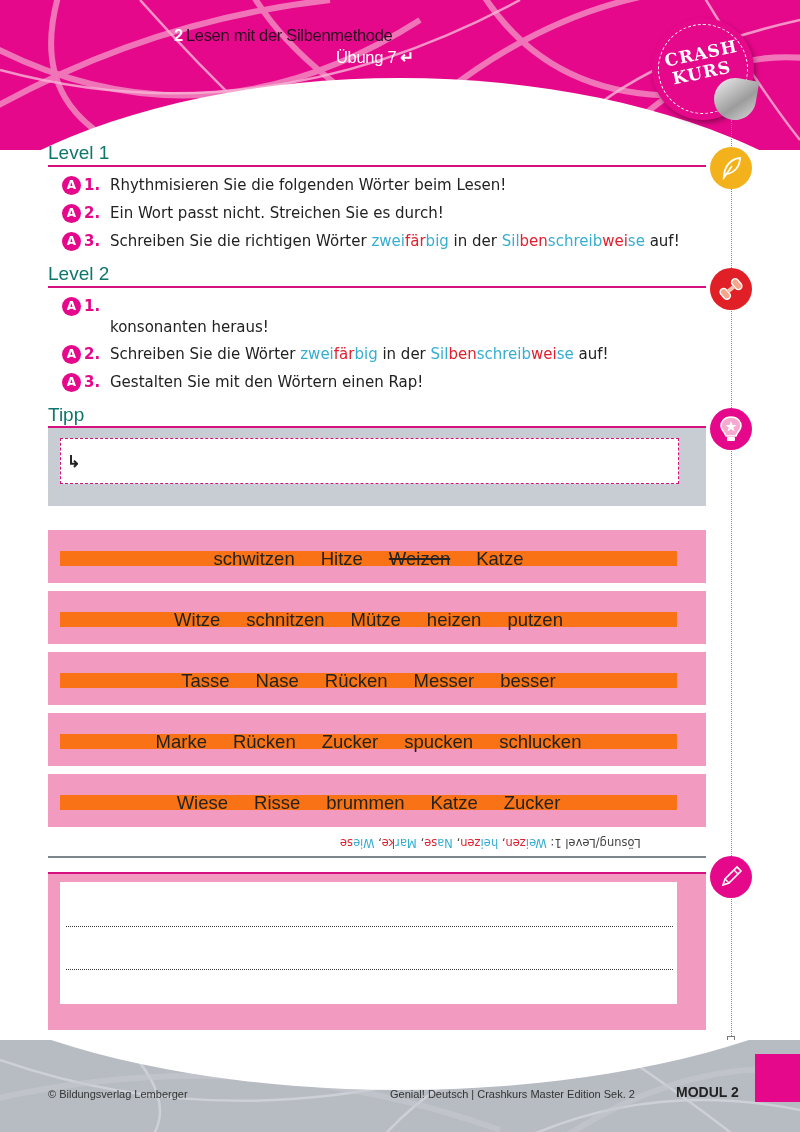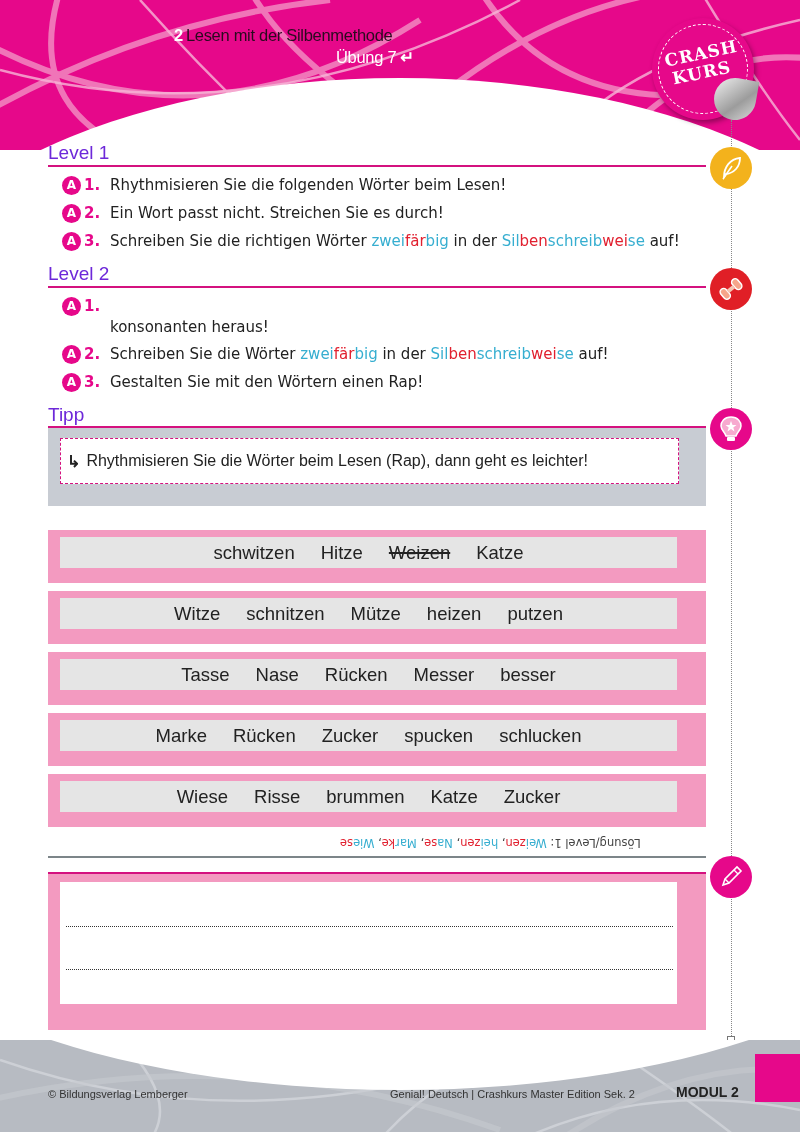--- a/index.html
+++ b/index.html
@@ -21,38 +21,38 @@
   .badge-curl { position: absolute; left: 62px; top: 60px; width: 42px; height: 42px; background: linear-gradient(135deg, #f2f2f2 0%, #9c9c9c 60%, #dcdcdc 100%); border-radius: 50% 0 50% 50%; transform: rotate(10deg); }
 
   
   .rail { position: absolute; left: 731px; top: 120px; width: 0; height: 920px; border-left: 1.5px dotted #888; }
   .rail-end { position: absolute; left: 727px; top: 1036px; width: 8px; height: 8px; border: 1.5px solid #777; background: #fff; }
 
   .side-icon { position: absolute; left: 710px; width: 42px; height: 42px; border-radius: 50%; display: flex; align-items: center; justify-content: center; }
   .side-icon svg { display: block; }
 
   
-  .sec-title { position: absolute; left: 48px; font-family: "Liberation Sans", sans-serif; font-size: 19px; color: #6d28d9; }
+  .sec-title { position: absolute; left: 48px; font-family: "Liberation Sans", sans-serif; font-size: 19px; color: #0f766e; }
   .sec-rule { position: absolute; left: 48px; width: 658px; height: 2px; background: #d4117f; }
 
   .task { position: absolute; left: 62px; display: flex; align-items: flex-start; font-family: "DejaVu Sans", sans-serif; font-size: 15px; line-height: 21px; color: #222; }
   .task .a-badge { width: 19px; height: 19px; border-radius: 50%; background: #e6088a; color: #fff; font-size: 12px; font-weight: bold; display: flex; align-items: center; justify-content: center; margin-top: 1px; flex: none; }
   .task .num { color: #e6088a; font-weight: bold; width: 26px; margin-left: 3px; flex: none; }
   .task .txt { width: 590px; }
   .c-blue { color: #36aed0; }
   .c-red { color: #e1202f; }
 
   
   .tip-box { position: absolute; left: 48px; top: 428px; width: 658px; height: 78px; background: #c8ccd3; }
   .tip-inner { position: absolute; left: 60px; top: 438px; width: 619px; height: 46px; border: 1.5px dashed #d4117f; background: #fff; display: flex; align-items: center; padding-left: 6px; font-family: "Liberation Sans", sans-serif; font-size: 16px; color: #222; }
   .tip-inner .arrow { font-weight: bold; margin-right: 6px; font-size: 16px; }
 
   
   .band { position: absolute; left: 48px; width: 658px; height: 53px; background: #f39ac0; }
-  .band .inner { position: absolute; left: 12px; top: 7px; width: 617px; height: 31px; background: #e5e5e5; display: flex; justify-content: center; align-items: center; gap: 26px; font-family: "Liberation Sans", sans-serif; font-size: 18.5px; color: #222; }
+  .band .inner { position: absolute; left: 12px; top: 21px; width: 617px; height: 15px; background: #f97316; display: flex; justify-content: center; align-items: center; gap: 26px; font-family: "Liberation Sans", sans-serif; font-size: 18.5px; color: #222; }
   .band .word.struck { text-decoration: line-through; text-decoration-thickness: 2px; }
 
   
   .solution { position: absolute; left: 340px; top: 836px; width: 366px; text-align: right; transform: rotate(180deg); font-family: "DejaVu Sans", sans-serif; font-size: 11.5px; color: #444; }
   .solution-rule { position: absolute; left: 48px; top: 856px; width: 658px; height: 1.5px; background: #7c8589; }
 
   
   .write-box { position: absolute; left: 48px; top: 872px; width: 658px; height: 158px; background: #f39ac0; border-top: 2px solid #d4117f; }
   .write-inner { position: absolute; left: 60px; top: 882px; width: 617px; height: 122px; background: #fff; }
   .write-line { position: absolute; left: 66px; width: 607px; height: 0; border-top: 1.5px dotted #333; }
@@ -167,21 +167,20 @@
 <div class="side-icon" style="top:408px; background:#e6088a;">
   <svg width="26" height="30" viewBox="0 0 26 30">
       <path d="M13 3 C6 3 3 8 3 12 C3 16 7 18 8 22 L18 22 C19 18 23 16 23 12 C23 8 20 3 13 3 Z" fill="#f7a9cf" stroke="#fff" stroke-width="1.5"></path>
       <rect x="9" y="23" width="8" height="4" rx="1" fill="#fff"></rect>
       <path d="M13 7 L14.5 11 L18.5 11 L15.3 13.5 L16.5 17.5 L13 15 L9.5 17.5 L10.7 13.5 L7.5 11 L11.5 11 Z" fill="#fff"></path>
     </svg>
 </div>
 <div class="tip-box"></div>
 <div class="tip-inner">
   <span class="arrow">↳</span>
-  <span>Rhythmisieren Sie die Wörter beim Lesen (Rap), dann geht es leichter!</span>
 </div>
 
 <div class="band" style="top:530px;">
   <div class="inner">
     <span class="word">schwitzen</span>
     <span class="word">Hitze</span>
     <span class="word struck">Weizen</span>
     <span class="word">Katze</span>
   </div>
 </div>

